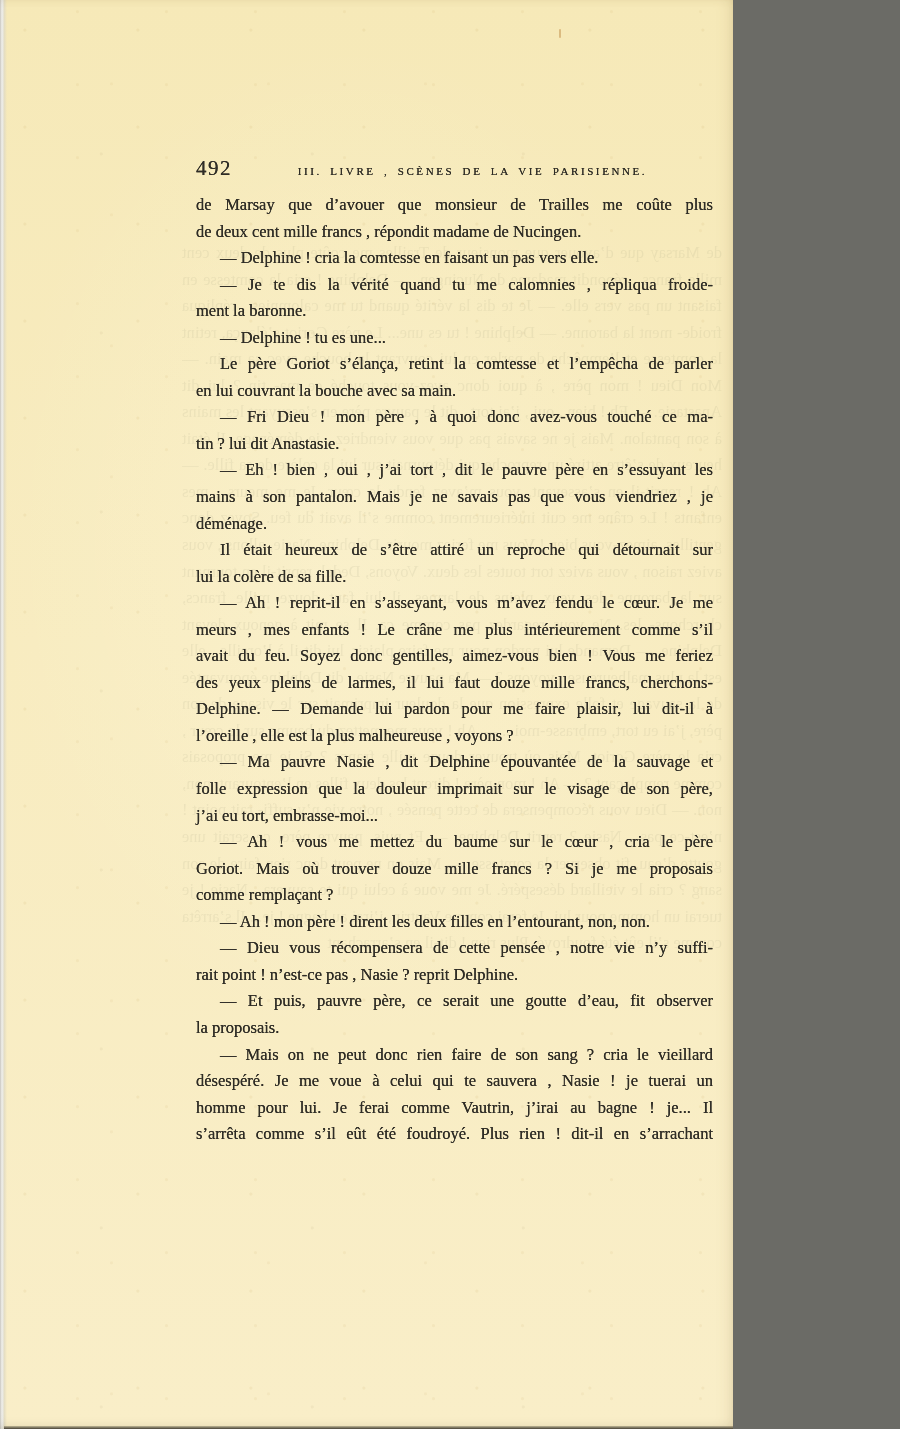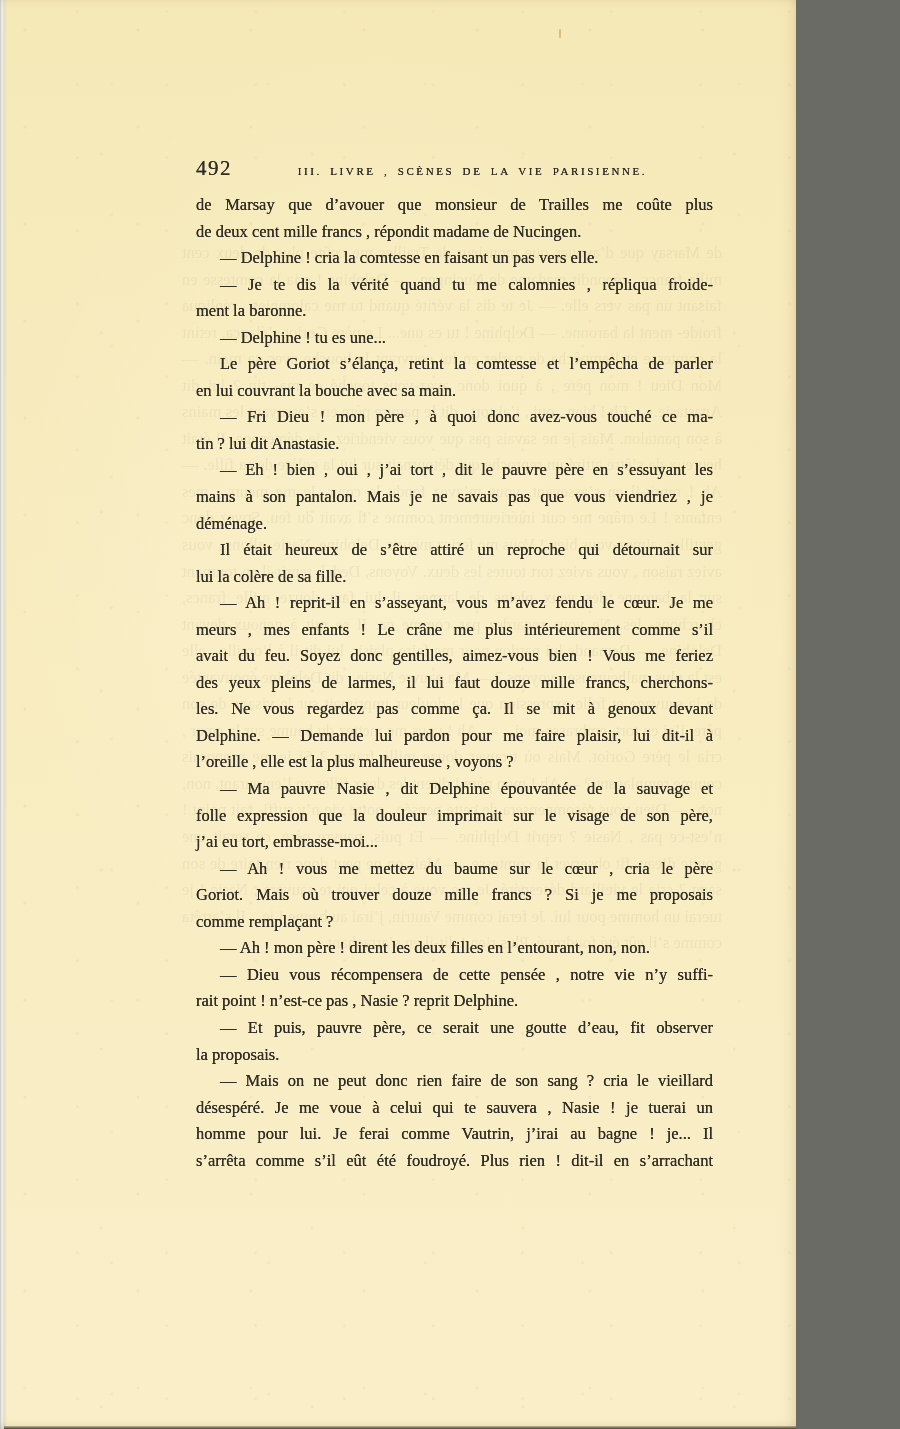--- a/index.html
+++ b/index.html
@@ -1,19 +1,19 @@
 <!DOCTYPE html>
 <html lang="fr"><head>
 <meta charset="utf-8">
 <style>
   html, body { margin: 0; padding: 0; background: #6b6b66; }
 
   .scan {
     position: relative;
-    width: 796px;
+    width: 733px;
     height: 1429px;
     overflow: hidden;
     font-family: "Liberation Serif", "DejaVu Serif", serif;
     color: #2f2d26;
     background:
       radial-gradient(ellipse 70% 50% at 48% 38%, rgba(255,252,235,0.25), rgba(255,252,235,0) 70%),
       linear-gradient(180deg, #f6e9b8 0%, #f8ecc0 45%, #f9eec8 100%);
   }
 
   
@@ -113,21 +113,20 @@
       <div class="line end">tin ? lui dit Anastasie.</div>
       <div class="line indent">— Eh ! bien , oui , j’ai tort , dit le pauvre père en s’essuyant les</div>
       <div class="line">mains à son pantalon. Mais je ne savais pas que vous viendriez , je</div>
       <div class="line end">déménage.</div>
       <div class="line indent">Il était heureux de s’être attiré un reproche qui détournait sur</div>
       <div class="line end">lui la colère de sa fille.</div>
       <div class="line indent">— Ah ! reprit-il en s’asseyant, vous m’avez fendu le cœur. Je me</div>
       <div class="line">meurs , mes enfants ! Le crâne me plus intérieurement comme s’il</div>
       <div class="line">avait du feu. Soyez donc gentilles, aimez-vous bien ! Vous me feriez</div>
       <div class="line">des yeux pleins de larmes, il lui faut douze mille francs, cherchons-</div>
-      <div class="line">les. Ne vous regardez pas comme ça. Il se mit à genoux devant</div>
       <div class="line">Delphine. — Demande lui pardon pour me faire plaisir, lui dit-il à</div>
       <div class="line end">l’oreille , elle est la plus malheureuse , voyons ?</div>
       <div class="line indent">— Ma pauvre Nasie , dit Delphine épouvantée de la sauvage et</div>
       <div class="line">folle expression que la douleur imprimait sur le visage de son père,</div>
       <div class="line end">j’ai eu tort, embrasse-moi...</div>
       <div class="line indent">— Ah ! vous me mettez du baume sur le cœur , cria le père</div>
       <div class="line">Goriot. Mais où trouver douze mille francs ? Si je me proposais</div>
       <div class="line end">comme remplaçant ?</div>
       <div class="line indent end">— Ah ! mon père ! dirent les deux filles en l’entourant, non, non.</div>
       <div class="line indent">— Dieu vous récompensera de cette pensée , notre vie n’y suffi-</div>

